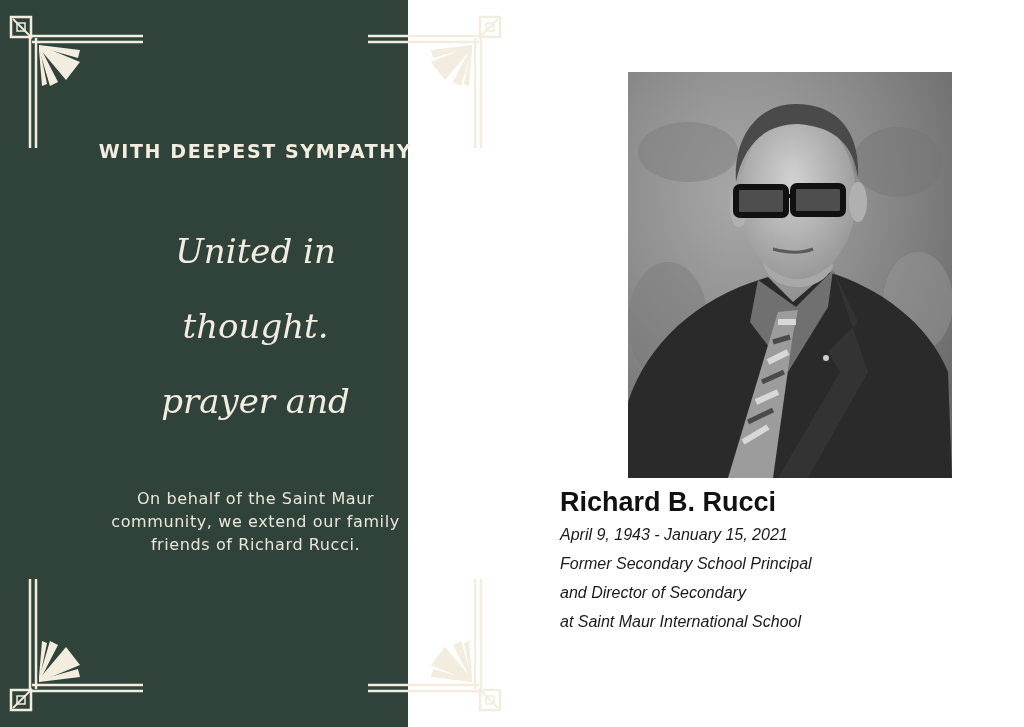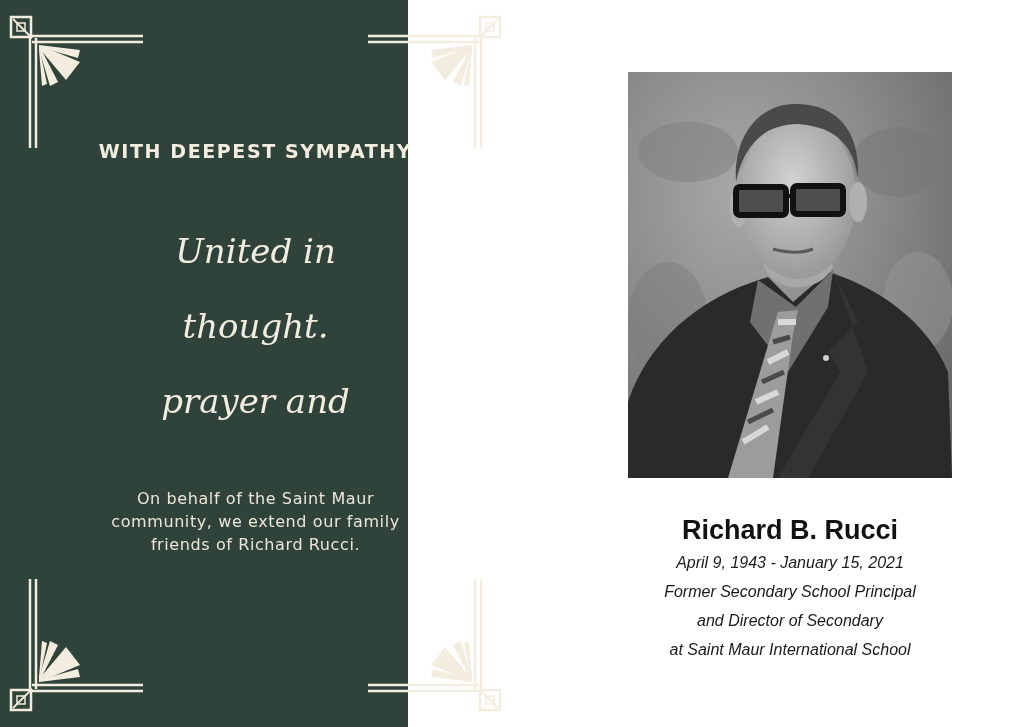--- a/index.html
+++ b/index.html
@@ -43,22 +43,22 @@
     }
 
     .photo {
       position: absolute; left: 628px; top: 72px; width: 324px; height: 406px;
       overflow: hidden;
       background: radial-gradient(ellipse at 30% 30%, #a3a3a3 0%, #8a8a8a 40%, #7a7a7a 75%, #6c6c6c 100%);
     }
     .photo svg { width: 324px; height: 406px; display: block; }
 
     .caption {
-      position: absolute; left: 560px; width: 460px; top: 512px;
-      text-align: center; color: #111111;
+      position: absolute; left: 560px; width: 460px; top: 484px;
+      color: #111111;
     }
     .caption .name {
       font-family: "Liberation Sans", sans-serif; font-weight: bold;
       font-size: 27px; line-height: 36px;
     }
     .caption .line {
       font-family: "Liberation Sans", sans-serif; font-style: italic;
       font-size: 16px; line-height: 29px; color: #1a1a1a;
     }
   </style>

